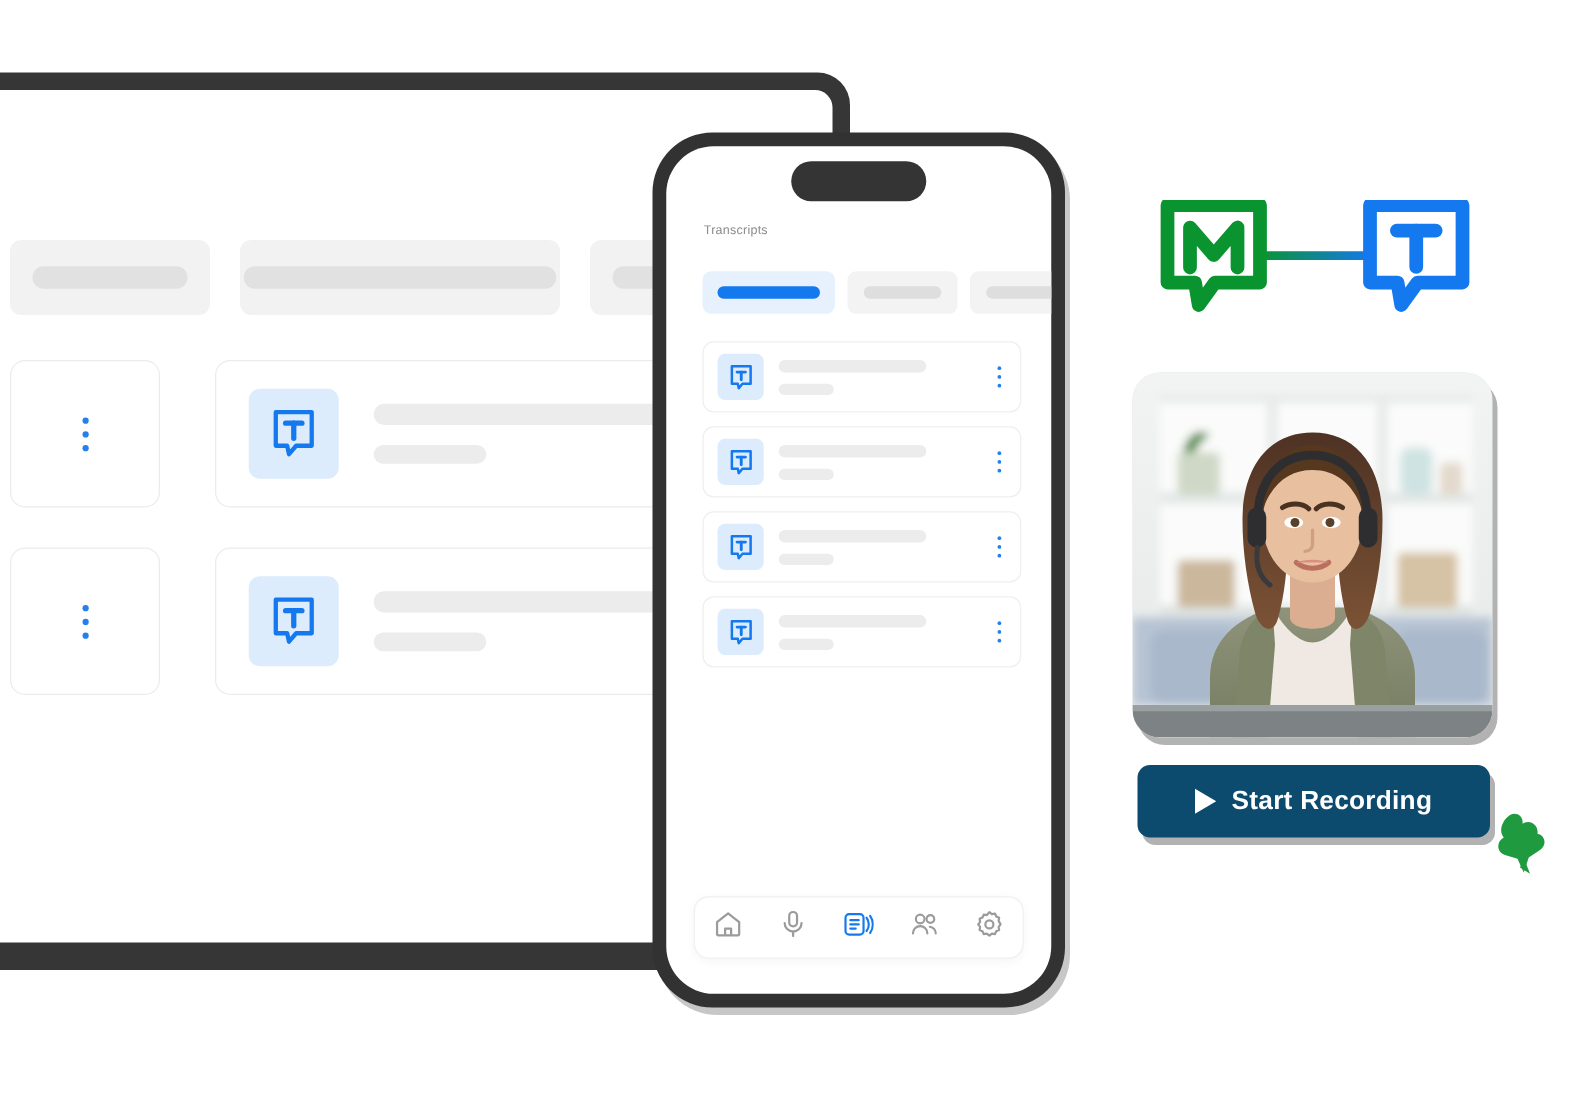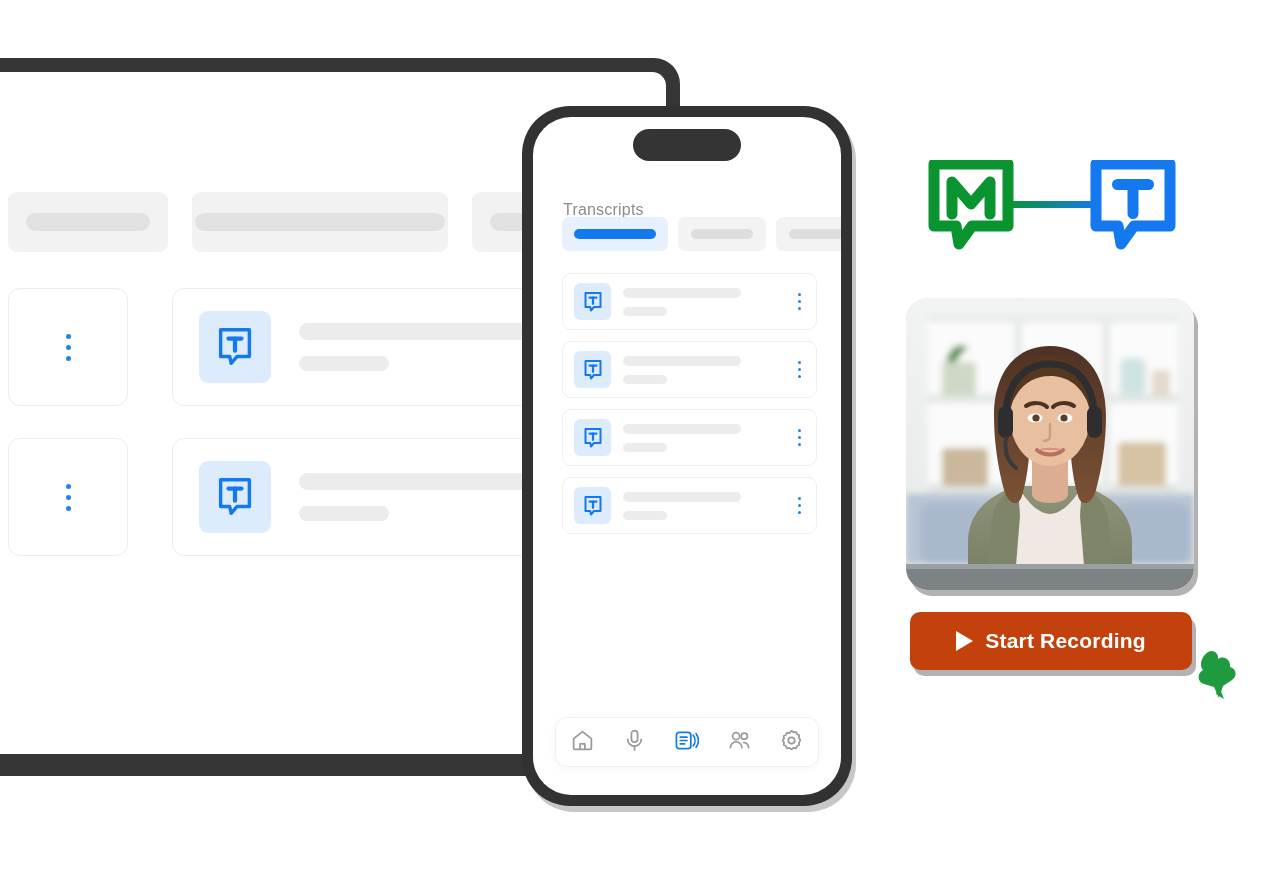--- a/index.html
+++ b/index.html
@@ -76,22 +76,22 @@
   }
   .phone-screen {
     width: 100%; height: 100%; background: #fff;
     border-radius: 38px; position: relative; overflow: hidden;
   }
   .island {
     position: absolute; top: 12px; left: 50%; transform: translateX(-50%);
     width: 108px; height: 32px; background: #343434; border-radius: 17px;
   }
   .ph-title {
-    position: absolute; top: 84px; left: 30px;
-    font-size: 16px; color: #8c8c8c; letter-spacing: .2px;
+    position: absolute; top: 62px; left: 30px;
+    font-size: 10px; color: #8c8c8c; letter-spacing: .2px;
   }
   .ph-tabs {
     position: absolute; top: 100px; left: 29px; right: 0;
     display: flex; gap: 10px;
   }
   .ph-tab { height: 34px; border-radius: 7px; display:flex; align-items:center; justify-content:center; flex:none; }
   .ph-tab.active { width: 106px; background: #e7f1fd; }
   .ph-tab.idle   { width: 88px;  background: #f3f3f3; }
   .ph-tab .pill { height: 10px; border-radius: 5px; }
   .ph-tab.active .pill { width: 82px; background: #1479ee; }
@@ -142,21 +142,21 @@
     width: 288px; height: 292px;
     border-radius: 22px; overflow: hidden;
     box-shadow: 4px 6px 0 rgba(0,0,0,0.30);
     background: #dfe3e2;
   }
   .video-card svg { display: block; width: 100%; height: 100%; }
 
   .rec-btn {
     position: absolute; left: 910px; top: 612px;
     width: 282px; height: 58px;
-    background: #c2410c; border-radius: 10px;
+    background: #0c4a6e; border-radius: 10px;
     display: flex; align-items: center; justify-content: center; gap: 12px;
     box-shadow: 4px 6px 0 rgba(0,0,0,0.30);
     border: none; cursor: pointer;
   }
   .rec-btn .play {
     width: 0; height: 0; border-left: 17px solid #fff;
     border-top: 10px solid transparent; border-bottom: 10px solid transparent;
   }
   .rec-btn .lbl { color: #fff; font-size: 21px; font-weight: bold; letter-spacing: .2px; }
 

